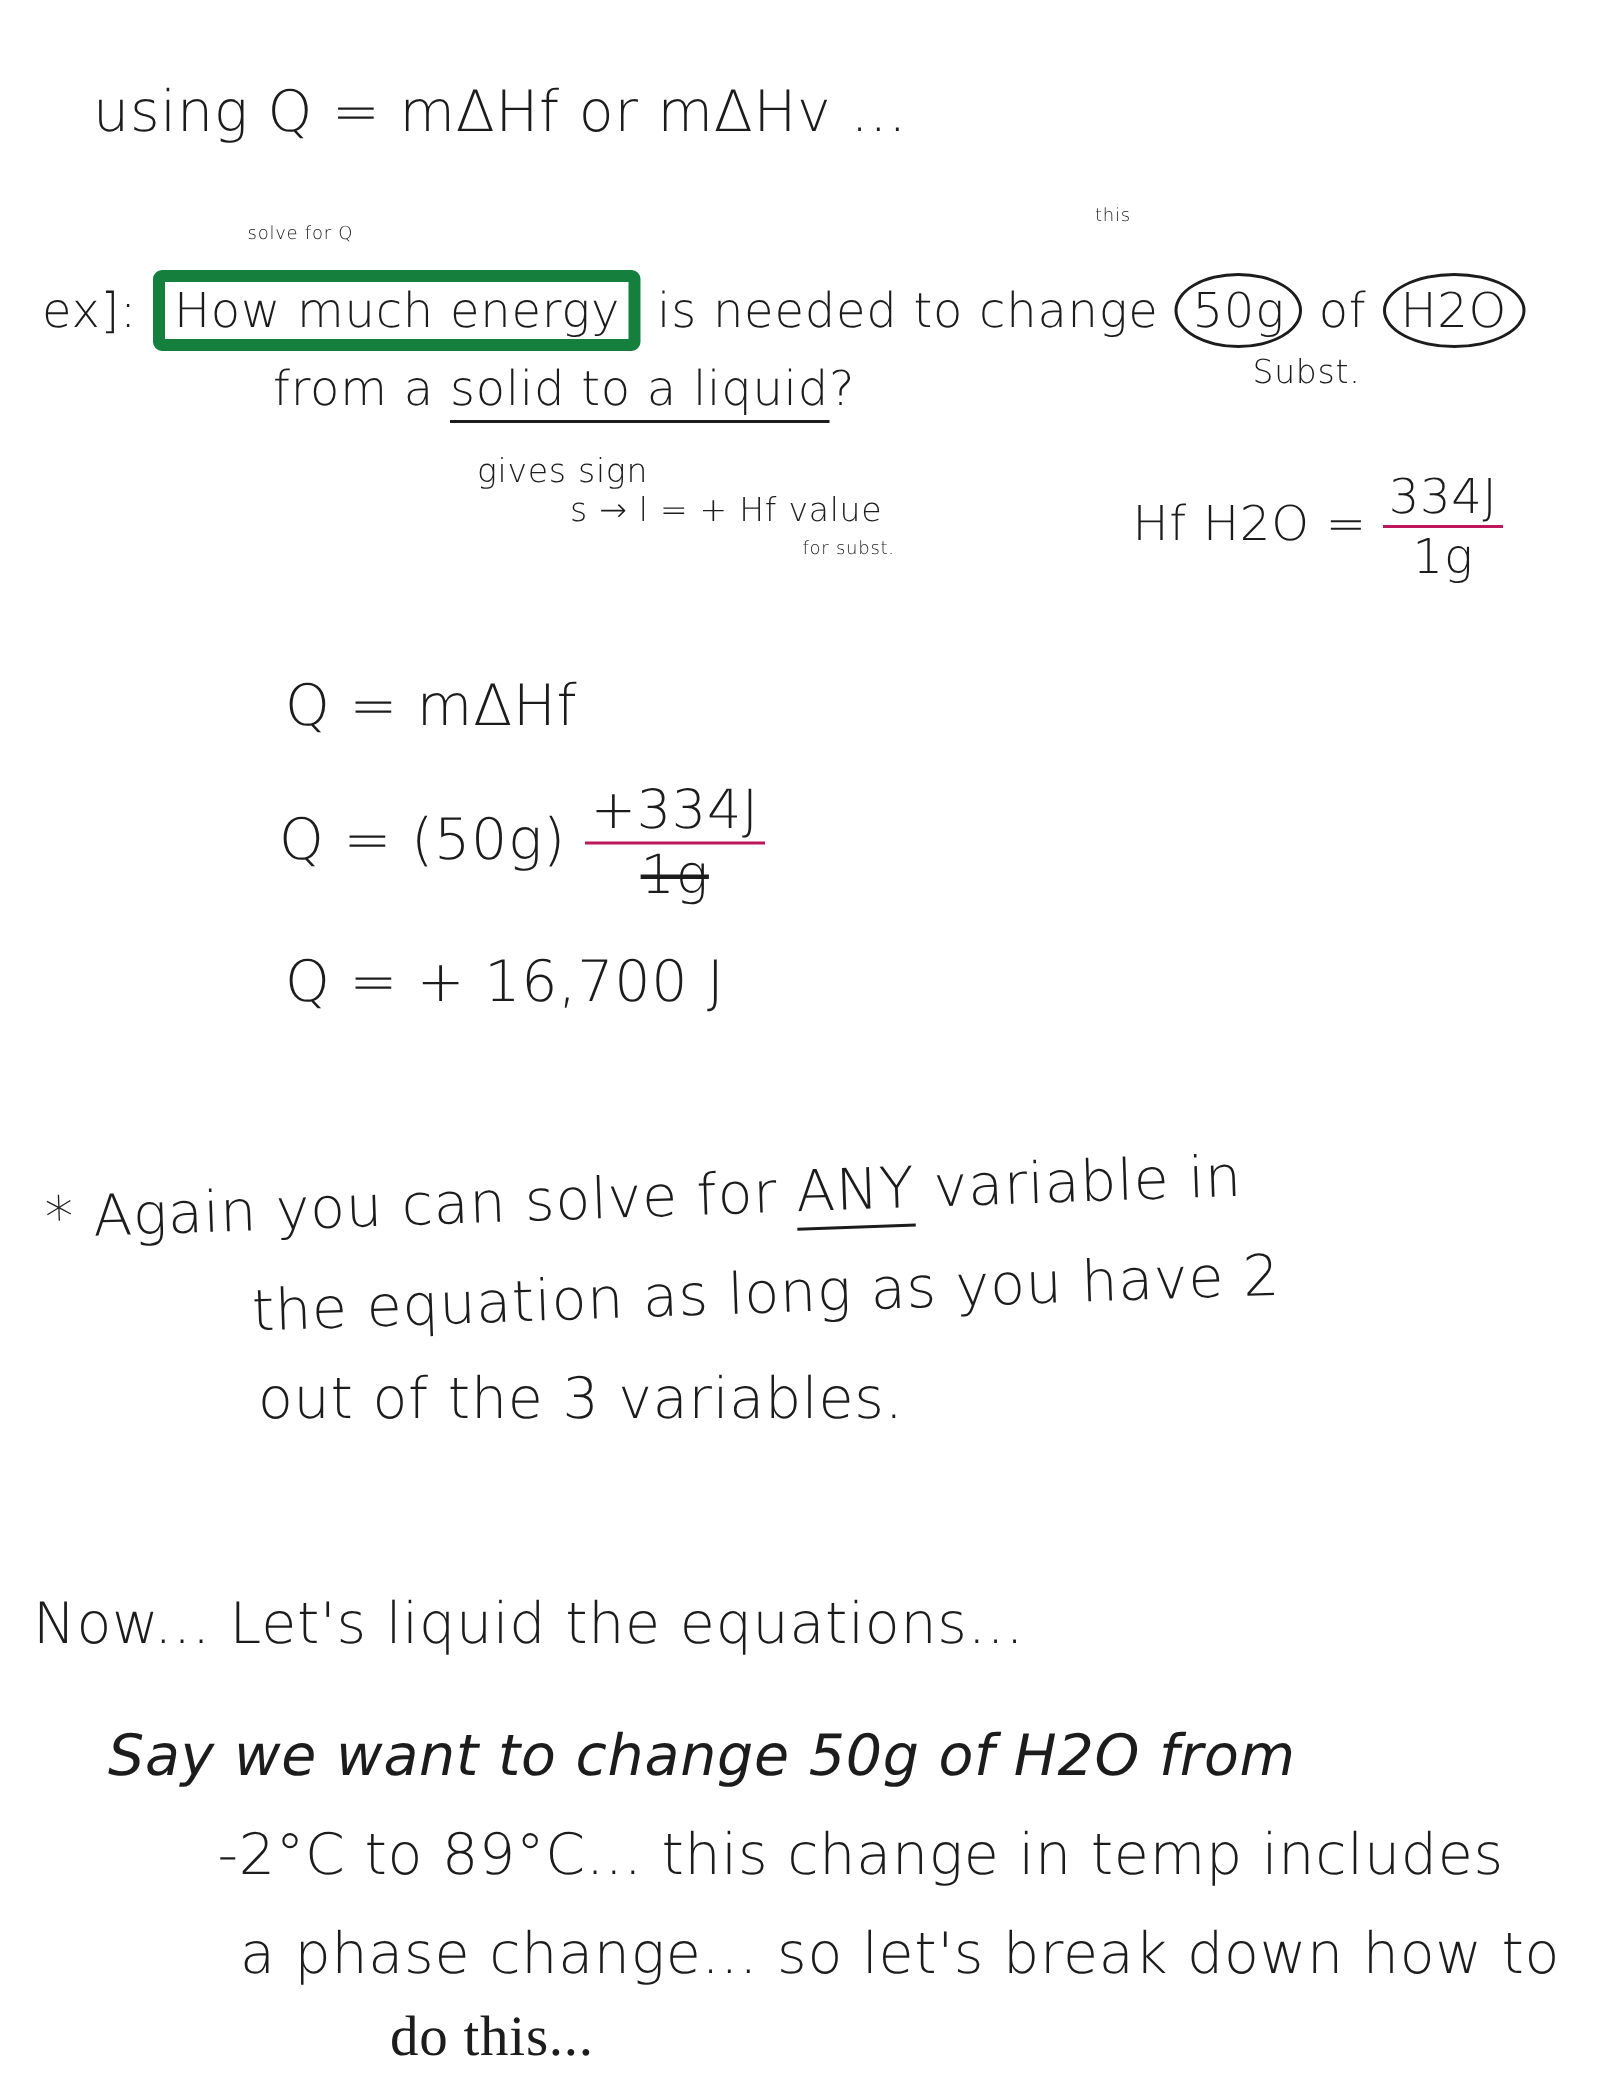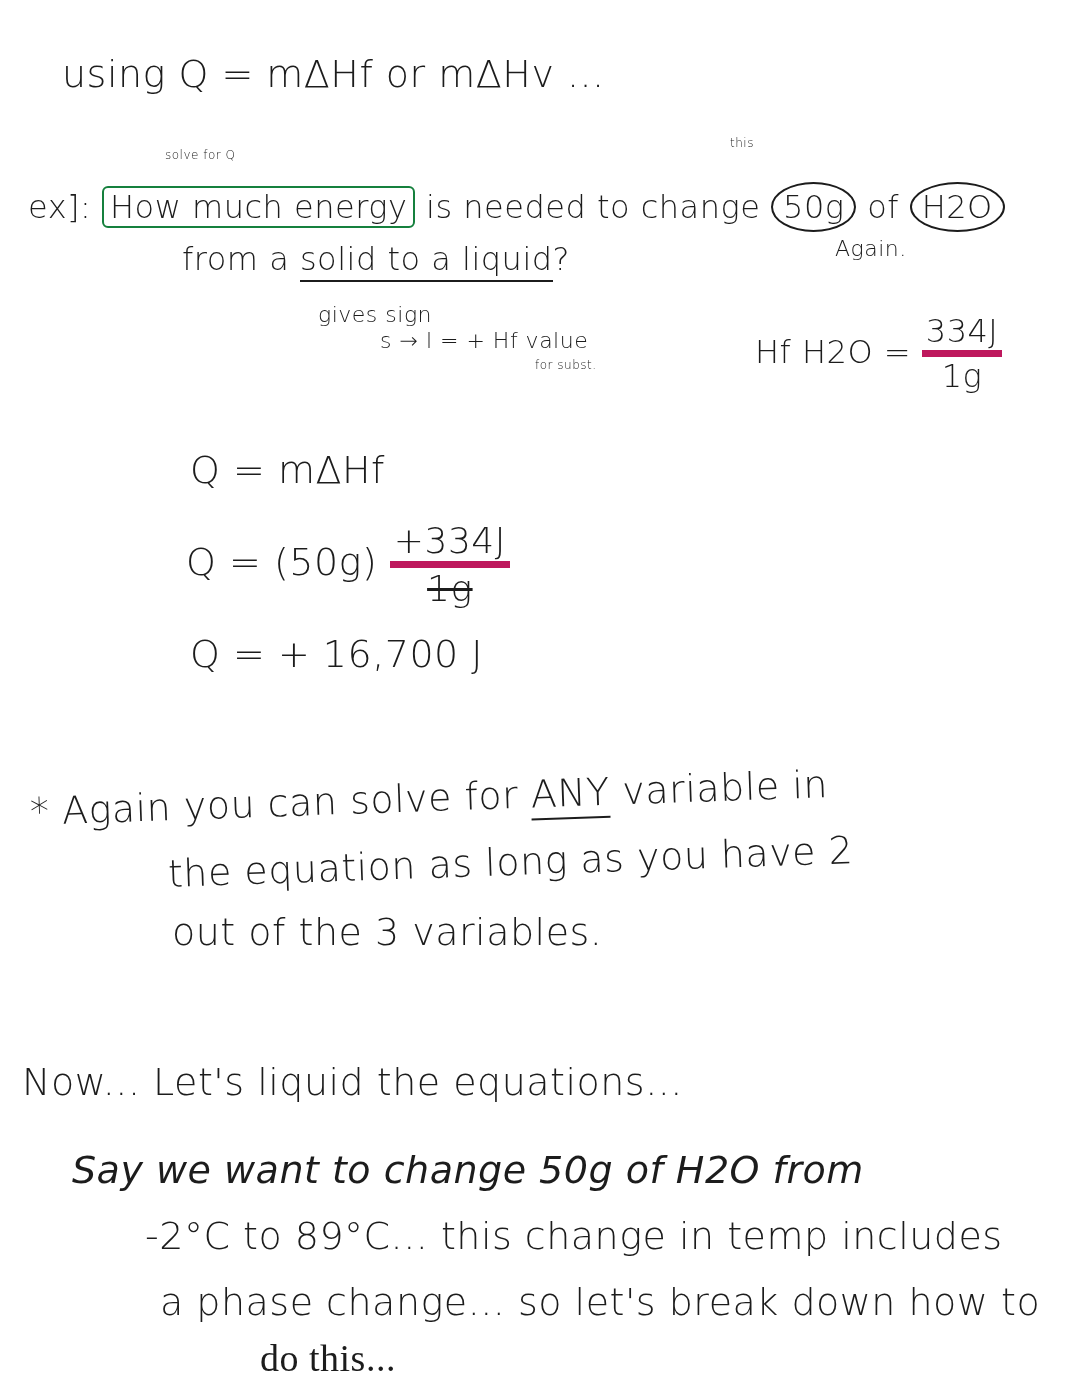--- a/index.html
+++ b/index.html
@@ -15,53 +15,53 @@
     letter-spacing: 0.5px;
     white-space: nowrap;
     color: #1c1c1c;
     transform-origin: left center;
   }
   .lg { font-size: 38px; }
   .md { font-size: 32px; }
   .sm { font-size: 22px; }
   .xs { font-size: 12px; }
   .boxed {
-    border: 2px solid #15803d;
+    border: 8px solid #15803d;
     border-radius: 6px;
     padding: 0 6px;
   }
   .circled {
     display: inline-block;
     border: 2px solid #1c1c1c;
     border-radius: 50%;
     padding: 4px 10px;
   }
   .ul { border-bottom: 2px solid #1c1c1c; padding-bottom: 2px; }
   .frac { display: inline-flex; flex-direction: column; align-items: center; vertical-align: middle; }
-  .frac .num { border-bottom: 7px solid #be185d; padding: 0 4px; }
+  .frac .num { border-bottom: 2px solid #be185d; padding: 0 4px; }
   .frac .den { padding-top: 0; }
   .strike { text-decoration: line-through; }
 </style>
 </head>
 <body>
 
 <div class="hw lg" style="left:62px; top:52px;">using Q = mΔHf or mΔHv ...</div>
 
 <div class="hw xs" style="left:165px; top:148px;">solve for Q</div>
 <div class="hw xs" style="left:730px; top:136px;">this</div>
 
 <div class="hw md" style="left:28px; top:182px;">
   <span>ex]:</span>
   <span class="boxed">How much energy</span>
   <span>is needed to change</span>
   <span class="circled">50g</span>
   <span>of</span>
   <span class="circled">H2O</span>
 </div>
-<div class="hw sm" style="left:835px; top:236px;">Again.</div>
+<div class="hw sm" style="left:835px; top:236px;">Subst.</div>
 
 <div class="hw md" style="left:182px; top:240px;">
   <span>from a</span>
   <span class="ul">solid to a liquid</span><span>?</span>
 </div>
 
 <div class="hw sm" style="left:318px; top:302px;">gives sign</div>
 <div class="hw sm" style="left:380px; top:328px;">s → l  = + Hf value</div>
 <div class="hw xs" style="left:535px; top:358px;">for subst.</div>
 

